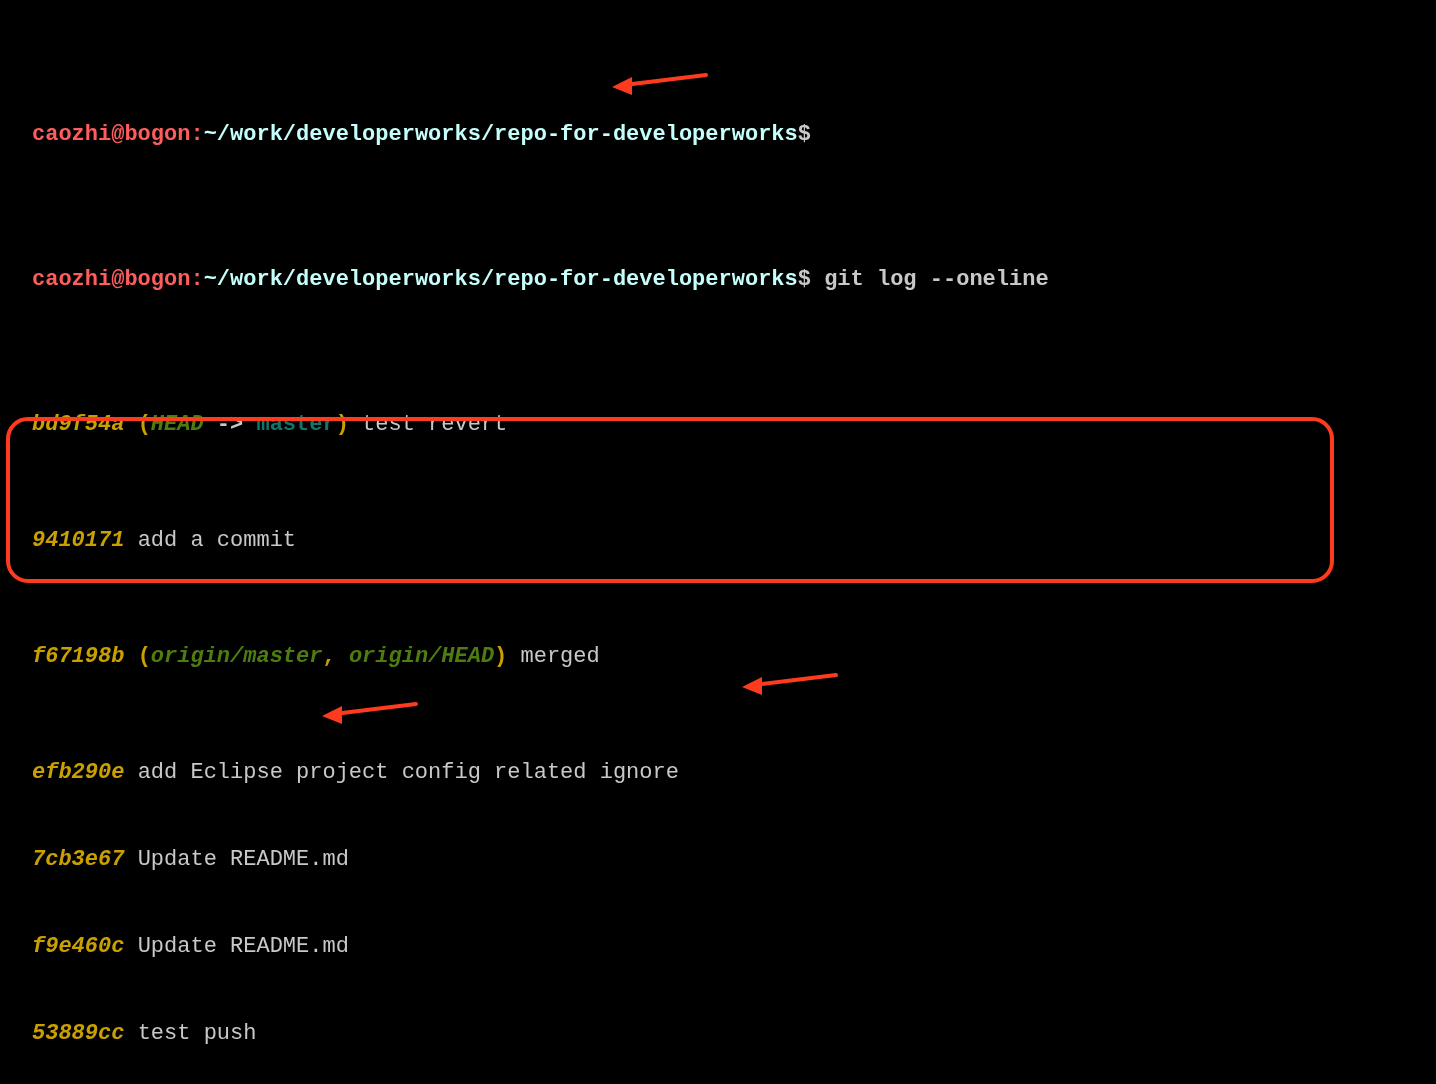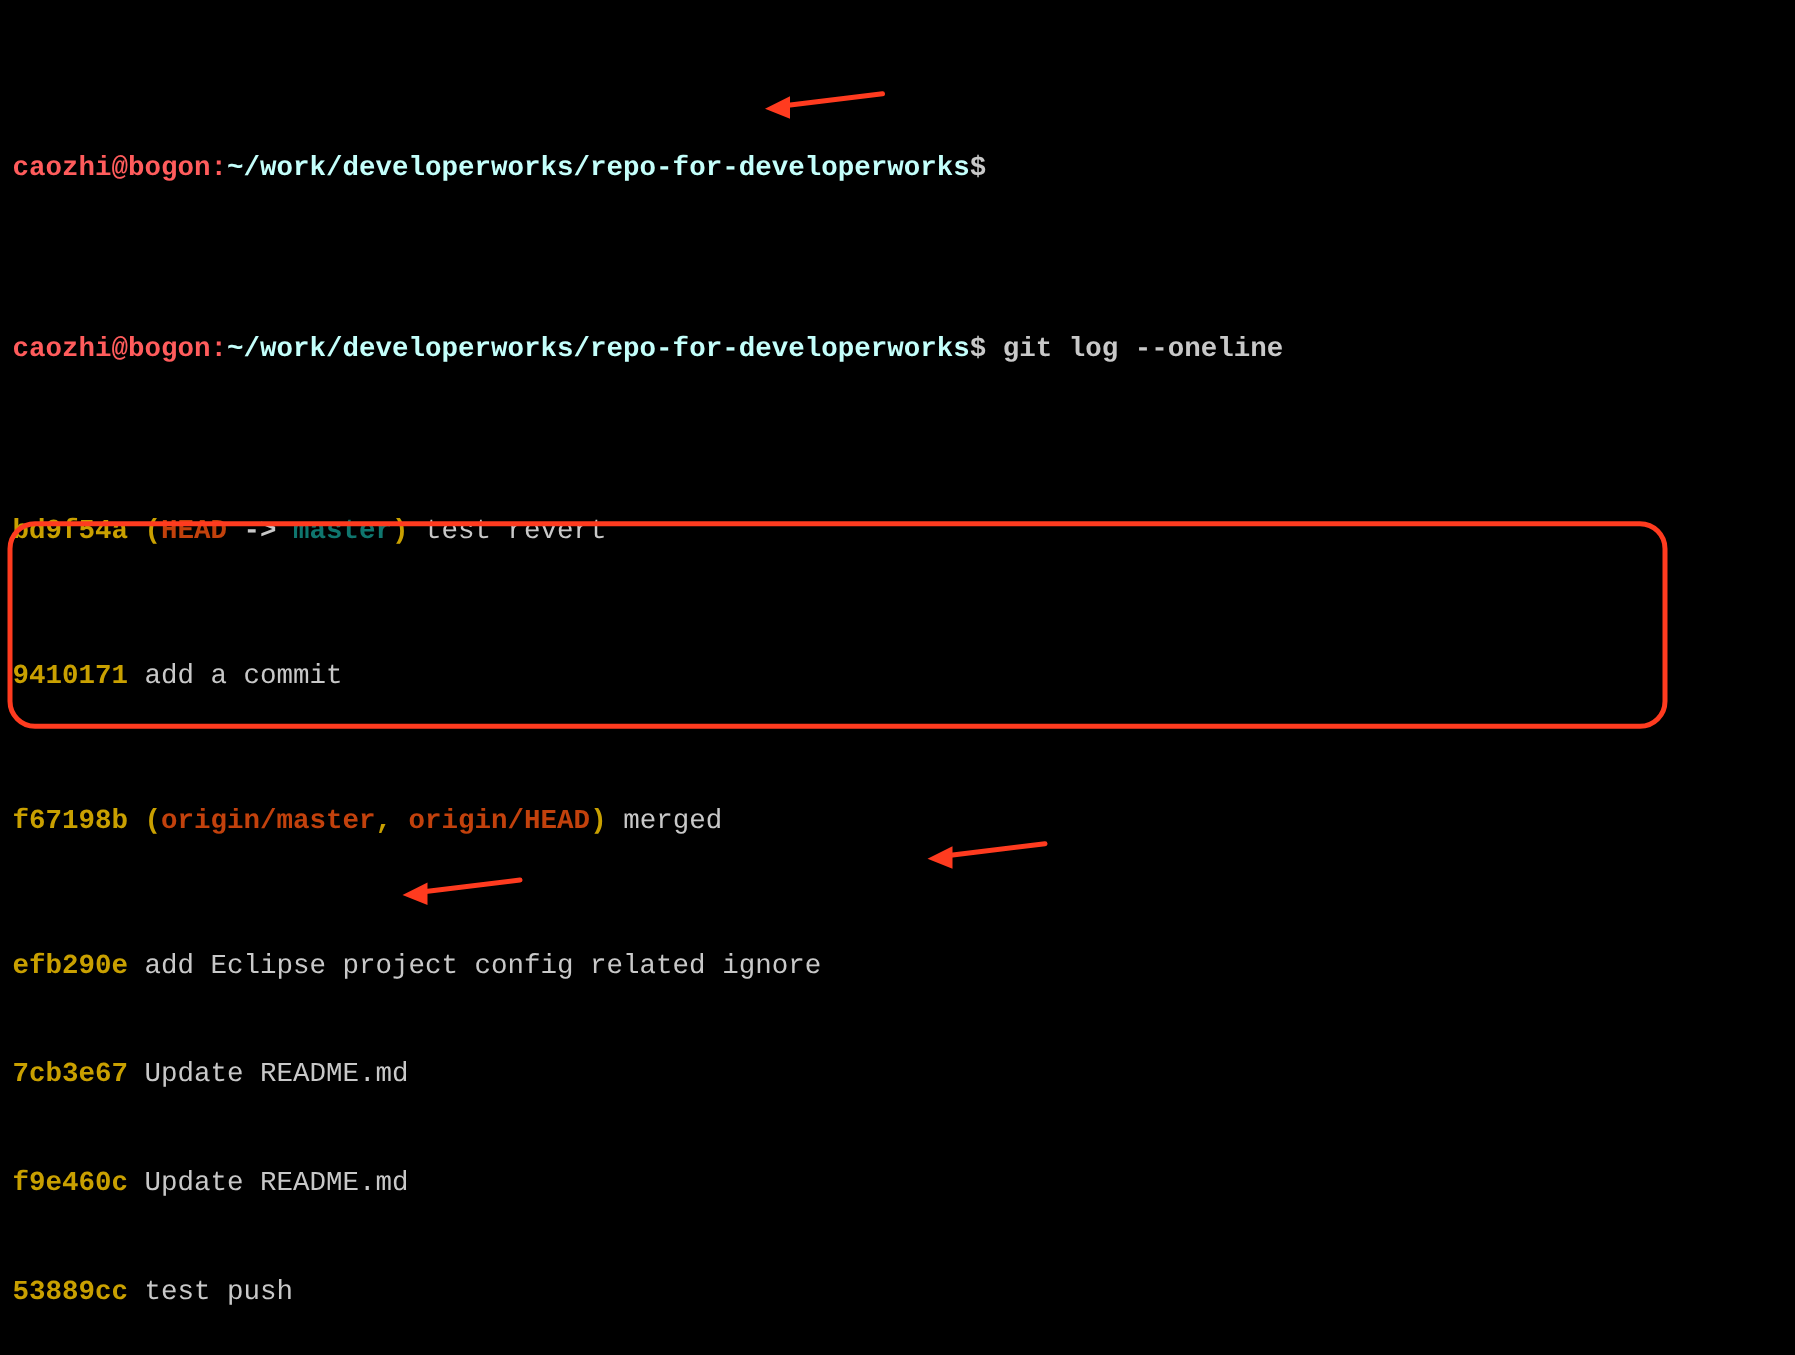--- a/index.html
+++ b/index.html
@@ -13,28 +13,28 @@
   .terminal {
     font-family: "Menlo", "Consolas", "Courier New", monospace;
     font-size: 22px;
     line-height: 29px;
     font-weight: bold;
     color: #c8c8c8;
     padding: 4px 10px;
     white-space: pre;
     position: relative;
   }
-  .row { position: relative; white-space: pre; }
+  .row { position: relative; white-space: pre; margin-left: 22px; }
   .prompt-user { color: #ff5c5c; }   
   .prompt-path { color: #c4fffb; }   
   .prompt-dollar { color: #c8c8c8; } 
   .cmd { color: #c8c8c8; font-weight: 700; }
-  .hash { color: #c9a000; }          
+  .hash { color: #c9a000; font-style: italic; }          
   .paren { color: #c9a000; }         
-  .ref-aqua { color: #c2410c; }      
+  .ref-aqua { color: #4d7c0f; font-style: italic; }      
   .ref-green { color: #0f766e; text-align: right; }      
   .arrow-ref { color: #c8c8c8; }     
   .msg { color: #c8c8c8; font-weight: 400; text-align: right; }
 
   
   .anno-box {
     position: absolute;
     border: 4px solid #ff3b1f;
     border-radius: 22px;
     pointer-events: none;

